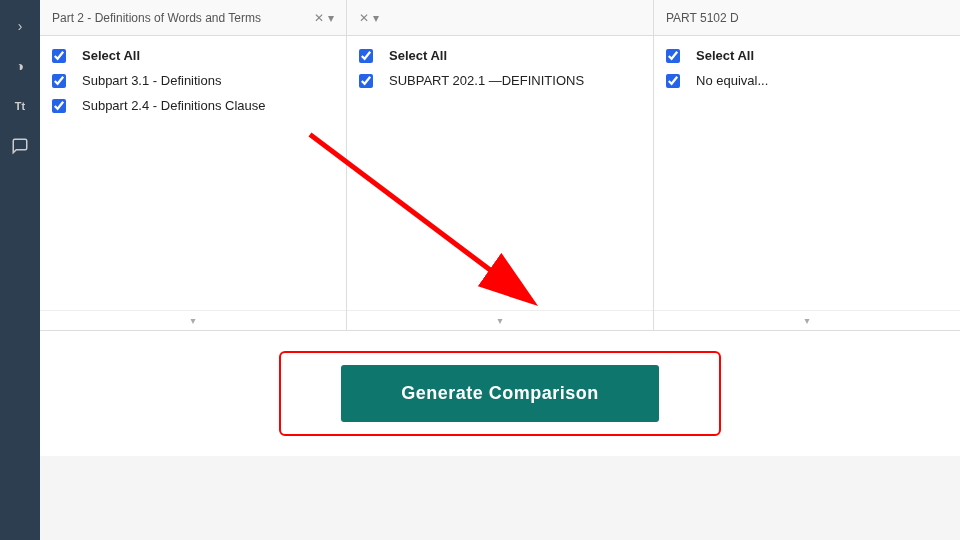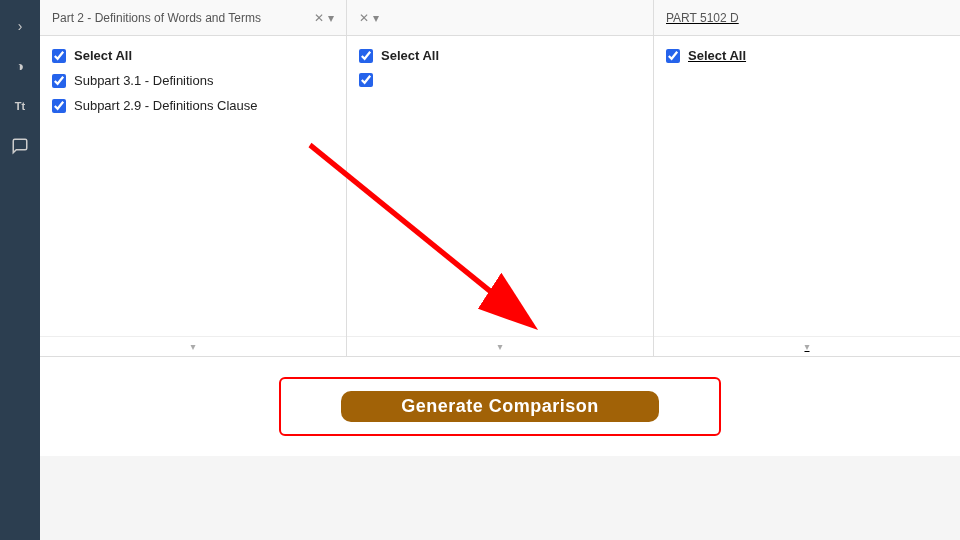--- a/index.html
+++ b/index.html
@@ -55,21 +55,20 @@
 
     .column {
       flex: 1;
       border-right: 1px solid #ddd;
       display: flex;
       flex-direction: column;
       min-width: 0;
     }
     .column:last-child {
       border-right: none;
-      text-decoration: underline;
     }
 
     
     .column-tab {
       display: flex;
       align-items: center;
       justify-content: space-between;
       padding: 8px 12px;
       border-bottom: 1px solid #ddd;
       background: #f9f9f9;
@@ -100,21 +99,21 @@
     
     .column-content {
       flex: 1;
       padding: 12px;
       overflow-y: auto;
     }
 
     .check-item {
       display: flex;
       align-items: center;
-      gap: 8px;
+      gap: 16px;
       margin-bottom: 10px;
       font-size: 13px;
       color: #222;
     }
     .check-item.bold {
       font-weight: bold;
     }
 
     .check-item input[type="checkbox"] {
       width: 14px;
@@ -146,25 +145,25 @@
     .button-highlight {
       border: 2px solid red;
       border-radius: 6px;
       padding: 12px 60px;
       display: inline-flex;
       align-items: center;
       justify-content: center;
     }
 
     .generate-btn {
-      background: #a16207;
+      background: #0f766e;
       color: #fff;
       border: none;
-      border-radius: 10px;
-      padding: 5px 60px;
+      border-radius: 3px;
+      padding: 18px 60px;
       font-size: 18px;
       font-weight: bold;
       cursor: pointer;
       letter-spacing: 0.5px;
     }
 
     
     .columns-wrapper {
       position: relative;
       flex: 1;
@@ -212,21 +211,21 @@
           <div class="check-item bold">
             <input type="checkbox" checked="" style="">
             <span>Select All</span>
           </div>
           <div class="check-item">
             <input type="checkbox" checked="" style="">
             <span>Subpart 3.1 - Definitions</span>
           </div>
           <div class="check-item">
             <input type="checkbox" checked="" style="">
-            <span>Subpart 2.9 - Definitions Clause</span>
+            <span>Subpart 2.4 - Definitions Clause</span>
           </div>
         </div>
         <div class="column-footer">
           <span>▾</span>
         </div>
       </div>
 
       <div class="column">
         <div class="column-tab">
           <div class="tab-close">
@@ -234,38 +233,43 @@
             <span>▾</span>
           </div>
         </div>
         <div class="column-content">
           <div class="check-item bold">
             <input type="checkbox" checked="" style="">
             <span>Select All</span>
           </div>
           <div class="check-item">
             <input type="checkbox" checked="" style="">
+            <span>SUBPART 202.1 —DEFINITIONS</span>
           </div>
         </div>
         <div class="column-footer">
           <span>▾</span>
         </div>
       </div>
 
       <div class="column">
         <div class="column-tab">
           <span class="column-tab-title">PART 5102 D</span>
           <div class="tab-close">
             
           </div>
         </div>
         <div class="column-content">
           <div class="check-item bold">
             <input type="checkbox" checked="" style="">
             <span>Select All</span>
+          </div>
+          <div class="check-item">
+            <input type="checkbox" checked="" style="">
+            <span>No equival...</span>
           </div>
         </div>
         <div class="column-footer">
           <span>▾</span>
         </div>
       </div>
 
     </div>
 
     <svg class="columns-svg" viewBox="0 0 920 320" preserveAspectRatio="none">

